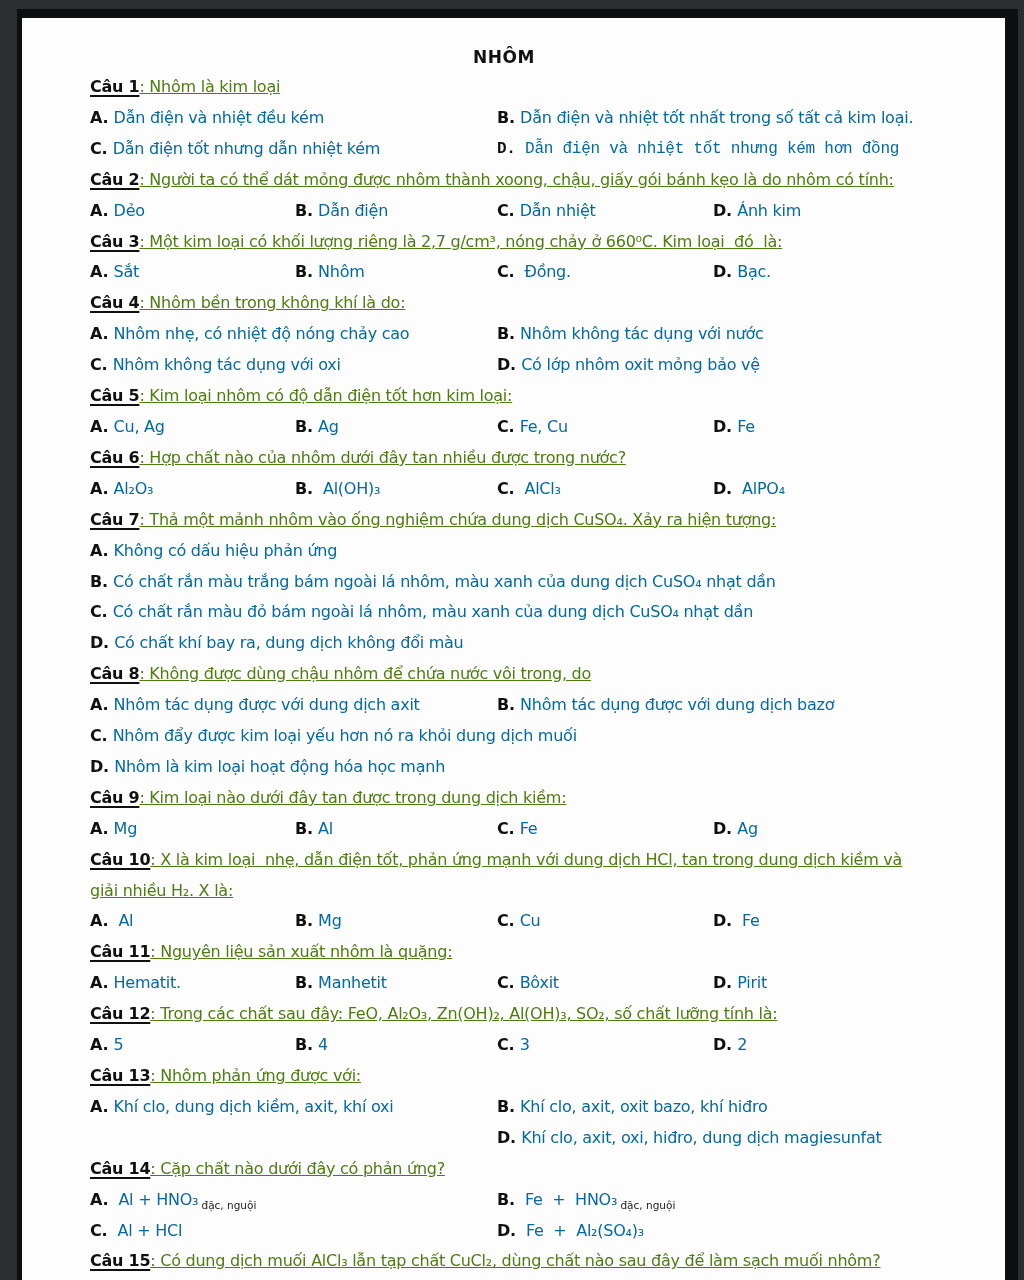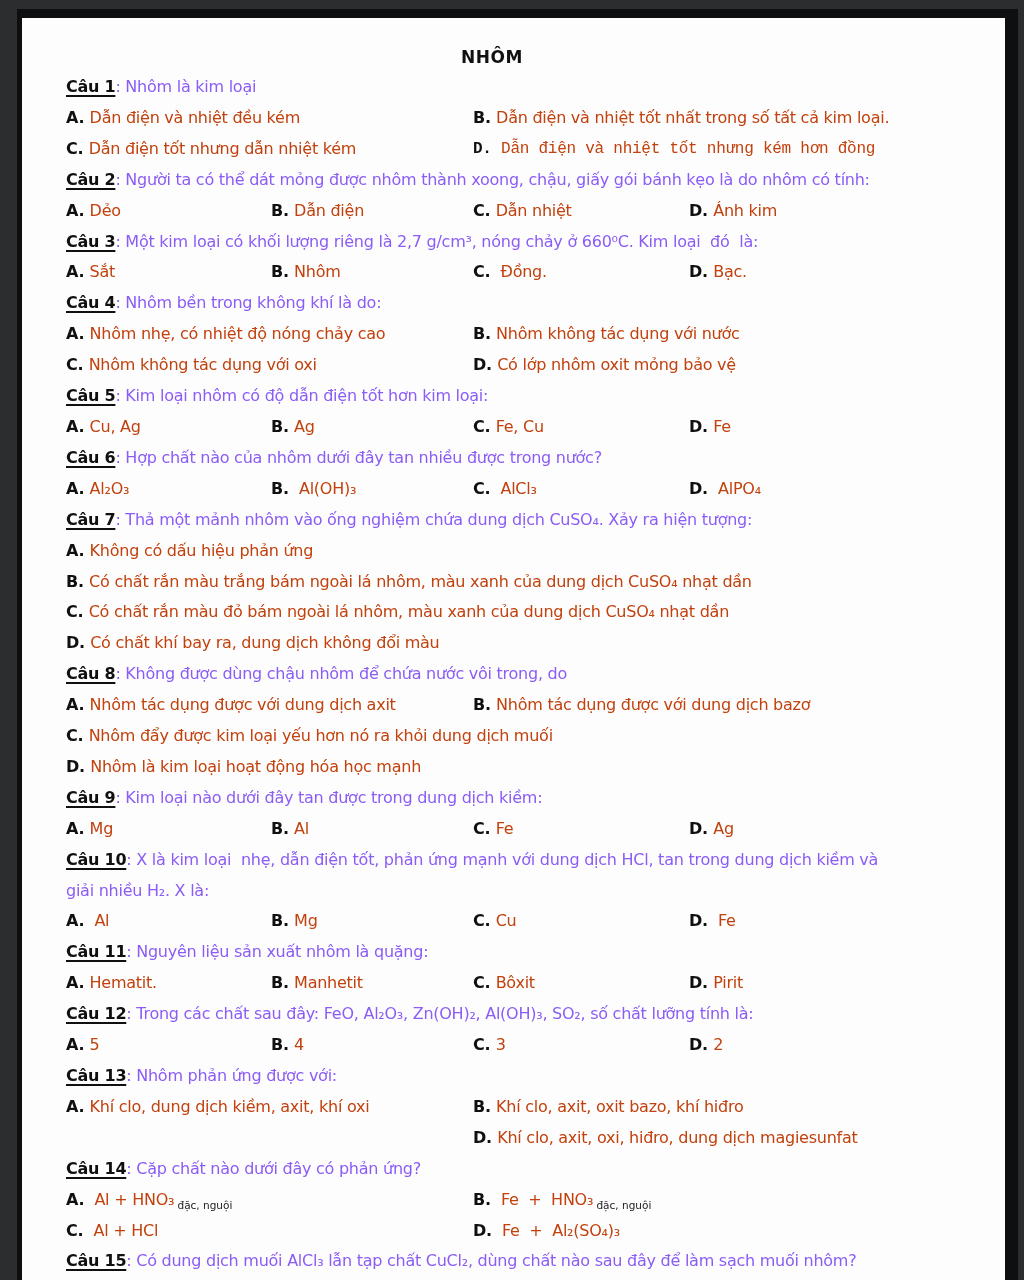--- a/index.html
+++ b/index.html
@@ -12,44 +12,44 @@
   }
   .page {
     position:absolute; left:17px; top:9px;
     width:983px; height:1262px;
     background:#fdfdfe;
     border:solid #0e0f11;
     border-width:9px 13px 0 5px;
     color:#1a1a1a;
     overflow:hidden;
   }
-  .content { padding:0 87px 0 44px; }
+  .content { padding:0 87px 0 68px; }
   .doc-title {
     margin-top:24px; height:30px; line-height:30px;
     text-align:center; font-weight:bold; font-size:17px;
     letter-spacing:0.6px; color:#111;
   }
   .line {
     position:relative;
     height:30.92px; line-height:30.92px;
     font-size:16px;
     letter-spacing:-0.25px;
     white-space:pre;
   }
   .q-label {
     font-weight:bold;
     text-decoration:underline;
     text-decoration-thickness:1.8px;
     text-underline-offset:3px;
     color:#101010;
   }
-  .stem-text { color:#8b5cf6; }
+  .stem-text { color:#4d7c0f;text-decoration:underline; }
   .opt { position:absolute; top:0; white-space:pre; }
   .opt-label { font-weight:bold; color:#101010; }
-  .opt-text { color:#c2410c;margin-top:40px; }
+  .opt-text { color:#0369a1;margin-top:40px; }
   .opt-note {
     font-size:10.5px;
     position:relative; top:4px;
     letter-spacing:0; color:#222;
   }
 </style>
 </head>
 <body>
 
 <div class="page">

